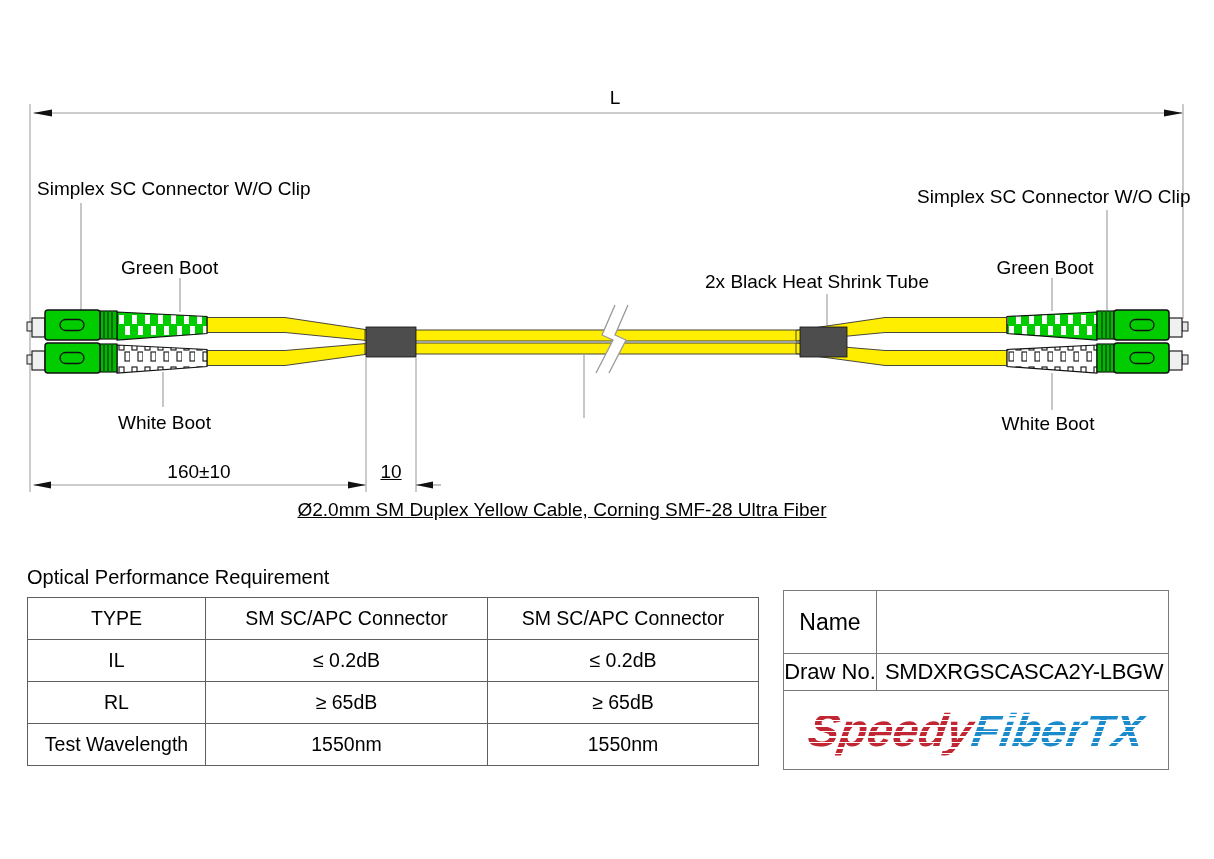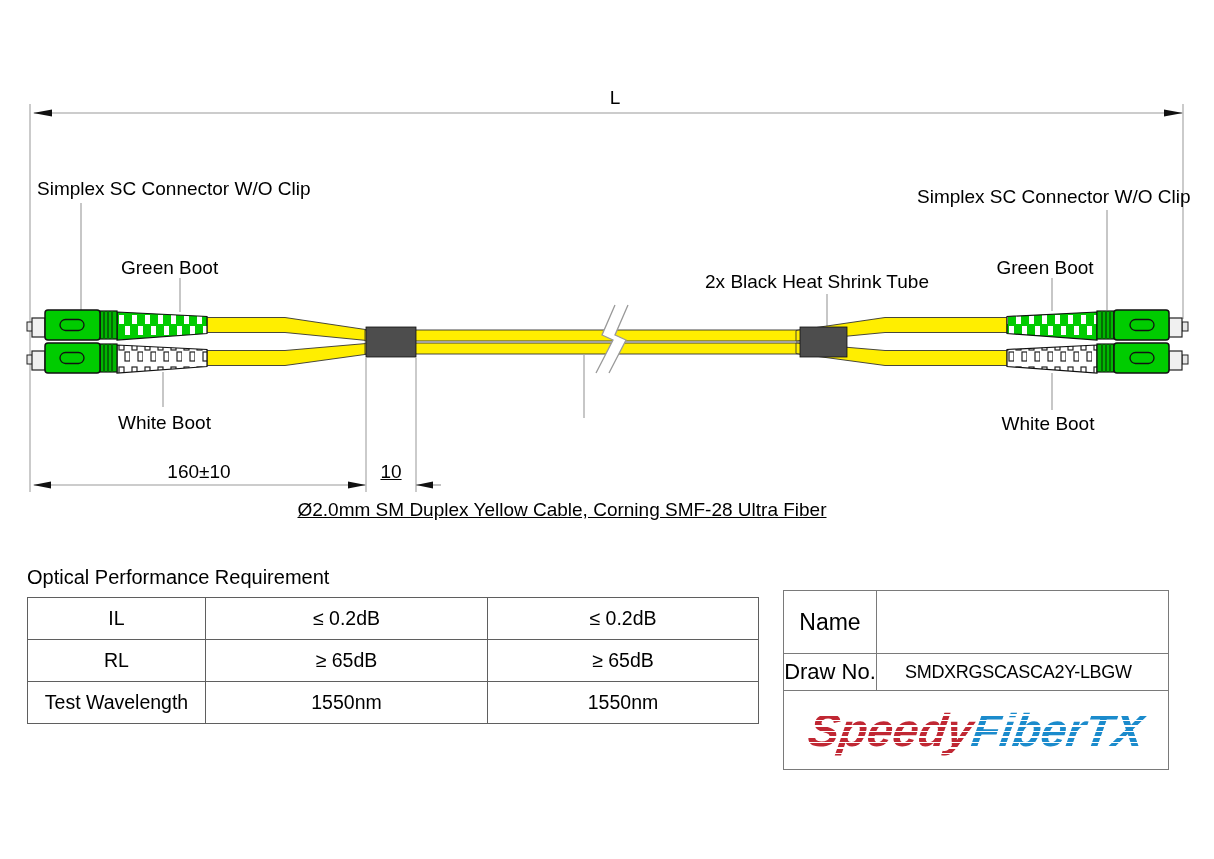--- a/index.html
+++ b/index.html
@@ -8,28 +8,28 @@
   .page svg{position:absolute;left:0;top:0;}
   .lbl{position:absolute;font-size:19px;white-space:nowrap;line-height:1.05;}
   .ctr{transform:translateX(-50%);}
   
   .perf-title{position:absolute;left:27px;top:566px;font-size:20px;}
   table.perf{position:absolute;left:27px;top:597px;border-collapse:collapse;table-layout:fixed;width:731px;}
   table.perf td{border:1.5px solid #5f5f5f;text-align:center;vertical-align:middle;
                 font-size:19.5px;height:41px;padding:0;overflow:hidden;}
   
   .info{position:absolute;left:783px;top:590px;width:384px;border:1.4px solid #7a7a7a;background:#fff;}
-  .irow{display:flex;border-bottom:1.4px solid #7a7a7a;gap:20px;}
+  .irow{display:flex;border-bottom:1.4px solid #7a7a7a;}
   .ilabel{width:92px;flex:none;display:flex;align-items:center;justify-content:center;
           font-size:23px;border-right:1.4px solid #7a7a7a;}
   .name-row{height:62px;}
   .name-val{font-family:"Liberation Serif",serif;font-size:15.5px;font-weight:600;
             line-height:1.28;padding:5px 6px 4px 10px;}
   .draw-row{height:36px;}
-  .draw-val{display:flex;align-items:center;font-size:18px;letter-spacing:-0.3px;padding-left:8px;}
+  .draw-val{display:flex;align-items:center;font-size:22px;letter-spacing:-0.3px;padding-left:8px;}
   .logo-row{height:78px;position:relative;display:flex;align-items:center;justify-content:center;overflow:hidden;}
   .logo-text{font-size:46px;font-weight:bold;font-style:italic;transform:skewX(-9deg);white-space:nowrap;}
   .logo-red{color:#c02733;}
   .logo-blue{color:#1b8bcc;}
   .logo-stripes{position:absolute;inset:0;pointer-events:none;
     background:repeating-linear-gradient(0deg,rgba(255,255,255,0) 0px,rgba(255,255,255,0) 4px,#ffffff 4px,#ffffff 5.5px);}
 </style>
 </head>
 <body>
 
@@ -165,20 +165,25 @@
 
   <div class="perf-title">Optical Performance Requirement</div>
   <table class="perf">
     <colgroup>
         <col style="width:178px">
         <col style="width:282px">
         <col style="width:271px">
       </colgroup>
     <tbody>
       <tr>
+        <td>TYPE</td>
+        <td>SM SC/APC Connector</td>
+        <td>SM SC/APC Connector</td>
+      </tr>
+      <tr>
         <td>IL</td>
         <td>≤ 0.2dB</td>
         <td>≤ 0.2dB</td>
       </tr>
       <tr>
         <td>RL</td>
         <td>≥ 65dB</td>
         <td>≥ 65dB</td>
       </tr>
       <tr>

